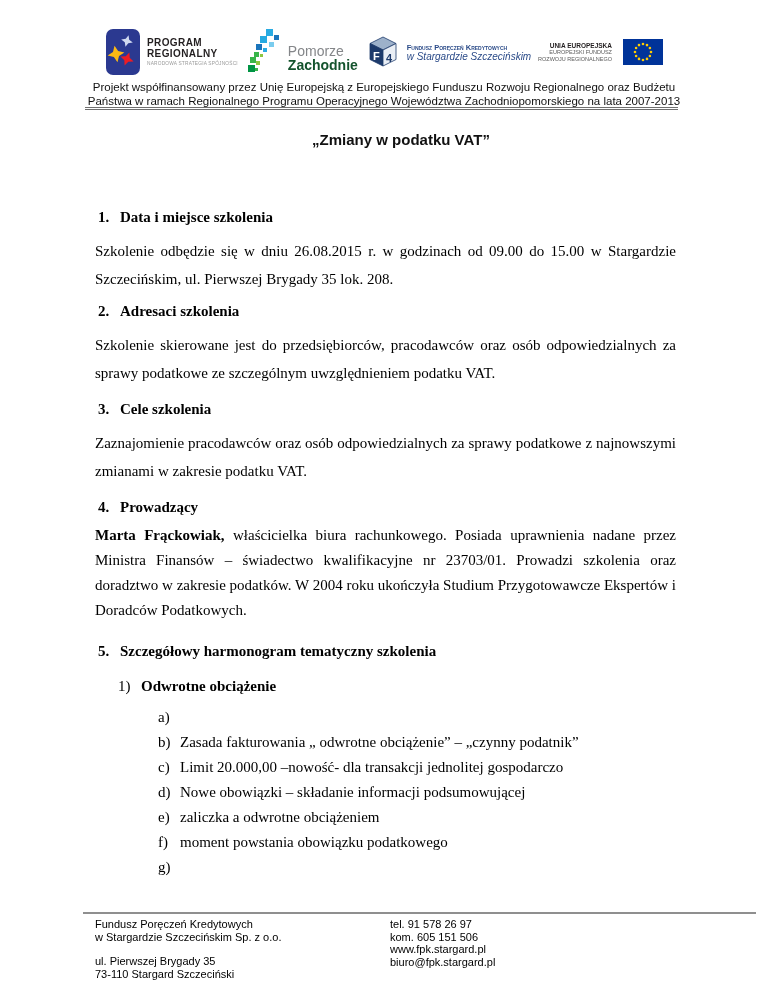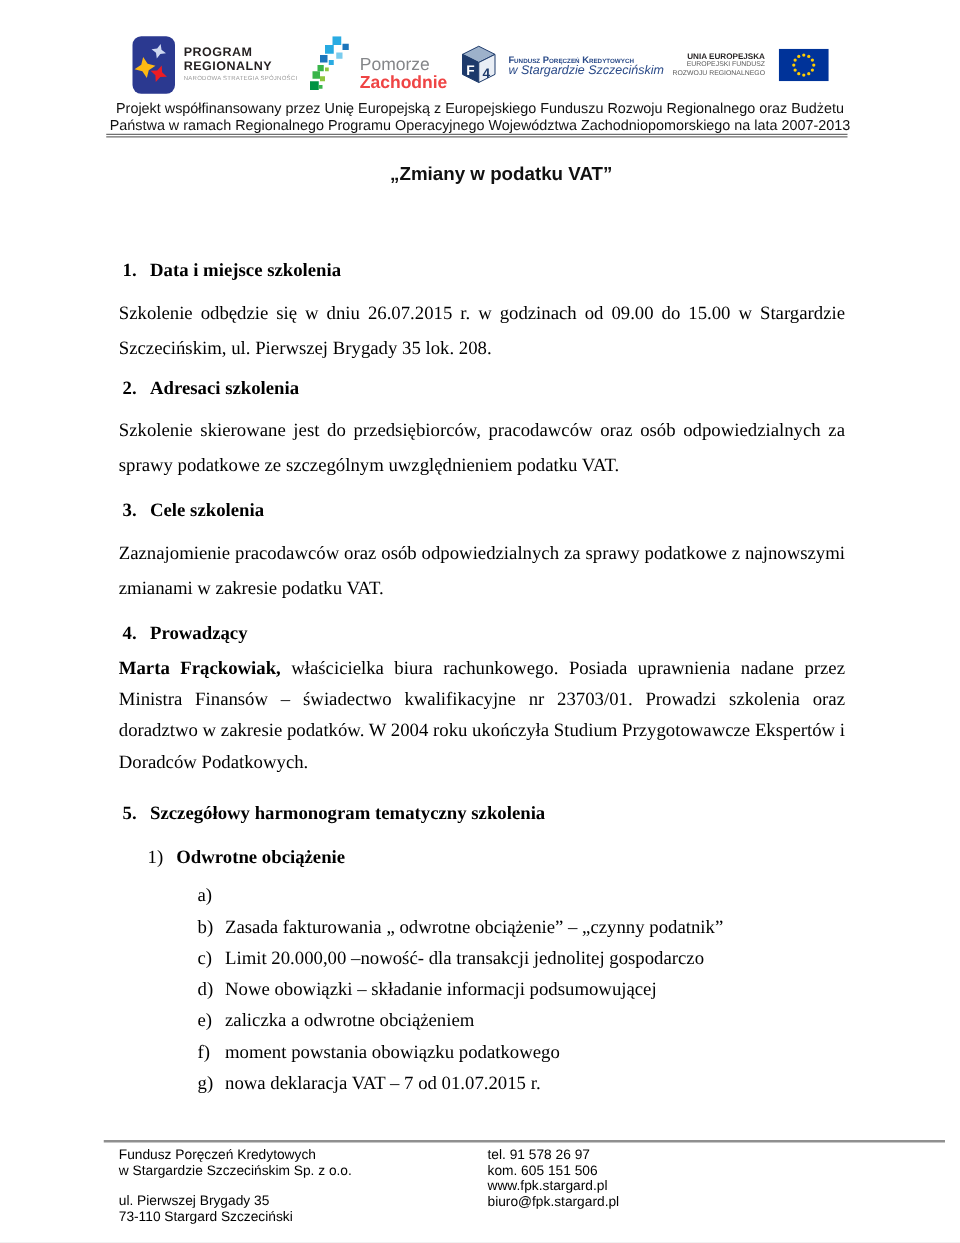--- a/index.html
+++ b/index.html
@@ -11,21 +11,21 @@
   .logo-row{
     position:absolute;left:105px;top:26px;width:558px;height:52px;
     display:flex;align-items:center;justify-content:space-between;
   }
   .logo{display:flex;align-items:center;gap:6px;}
   .pr-text{font-family:"Liberation Sans",sans-serif;width:92px;}
   .pr-title{font-size:10px;line-height:10.5px;font-weight:bold;color:#231f20;letter-spacing:.4px;width:78px;}
   .pr-sub{font-size:4.8px;color:#9a9a9a;letter-spacing:.2px;margin-top:2px;white-space:nowrap;}
   .pz-text{font-family:"Liberation Sans",sans-serif;line-height:14px;}
   .pz-line1{font-size:14px;color:#848689;margin-top:12px;}
-  .pz-line2{font-size:14px;font-weight:bold;color:#ef4444;}
+  .pz-line2{font-size:14px;font-weight:bold;color:#14532d;}
   .fpk-text{font-family:"Liberation Sans",sans-serif;color:#2a4a88;line-height:9px;}
   .fpk-line1{font-size:7.5px;font-weight:bold;font-variant:small-caps;}
   .fpk-line2{font-size:10px;font-style:italic;}
   .eu-text{font-family:"Liberation Sans",sans-serif;text-align:right;line-height:7px;margin-right:5px;}
   .eu-line1{font-size:6.5px;font-weight:bold;color:#231f20;}
   .eu-line23{font-size:5.5px;color:#5a5a5a;}
   
   .disclaimer{
     position:absolute;left:80px;top:81px;width:608px;text-align:center;
     font-family:"Liberation Sans",sans-serif;font-size:11.5px;line-height:13.5px;color:#111;
@@ -146,21 +146,21 @@
 
   <div class="doc-title">„Zmiany w podatku VAT”</div>
 
   <div class="content">
 
     <div class="section sec1">
       <div class="sec-head">
         <span class="sec-num">1.</span>
         <span>Data i miejsce szkolenia</span>
       </div>
-      <p class="body-p">Szkolenie odbędzie się w dniu 26.07.2015 r. w godzinach od 09.00 do 15.00 w Stargardzie Szczecińskim, ul. Pierwszej Brygady 35 lok. 208.</p>
+      <p class="body-p">Szkolenie odbędzie się w dniu 26.08.2015 r. w godzinach od 09.00 do 15.00 w Stargardzie Szczecińskim, ul. Pierwszej Brygady 35 lok. 208.</p>
     </div>
 
     <div class="section sec2">
       <div class="sec-head">
         <span class="sec-num">2.</span>
         <span>Adresaci szkolenia</span>
       </div>
       <p class="body-p">Szkolenie skierowane jest do przedsiębiorców, pracodawców oraz osób odpowiedzialnych za sprawy podatkowe ze szczególnym uwzględnieniem podatku VAT.</p>
     </div>
 
@@ -211,21 +211,20 @@
         <div class="agenda-item">
           <span class="item-letter">e)</span>
           <span class="item-text">zaliczka a odwrotne obciążeniem</span>
         </div>
         <div class="agenda-item">
           <span class="item-letter">f)</span>
           <span class="item-text">moment powstania obowiązku podatkowego</span>
         </div>
         <div class="agenda-item">
           <span class="item-letter">g)</span>
-          <span class="item-text">nowa deklaracja VAT – 7 od 01.07.2015 r.</span>
         </div>
       </div>
     </div>
   </div>
 
   <div class="footer">
     <div class="f-left">
       <div>Fundusz Poręczeń Kredytowych</div>
       <div>w Stargardzie Szczecińskim Sp. z o.o.</div>
       <div class="f-gap"></div>

